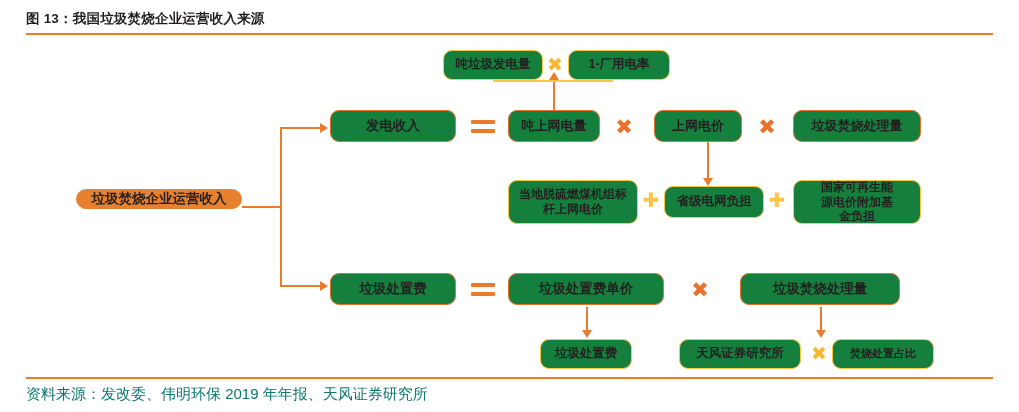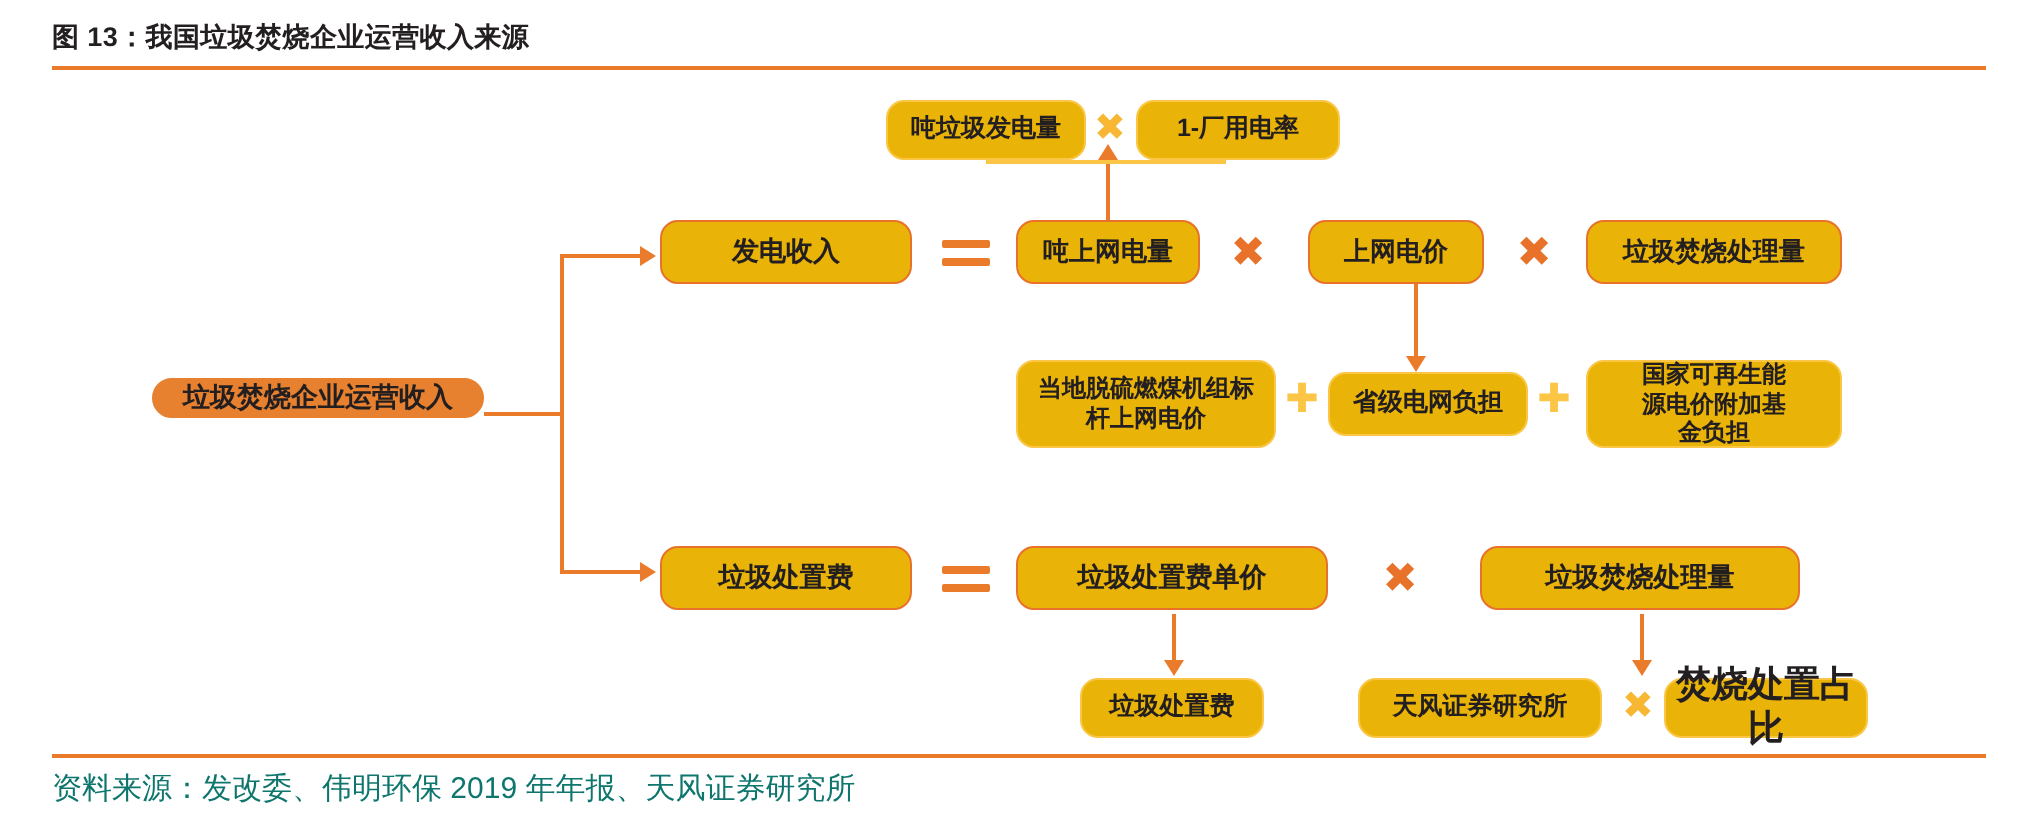--- a/index.html
+++ b/index.html
@@ -58,21 +58,21 @@
   }
 
   
   .box {
     position: absolute;
     box-sizing: border-box;
     display: flex;
     align-items: center;
     justify-content: center;
     text-align: center;
-    background: #eab308;
+    background: #15803d;
     border-radius: 9px;
     font-weight: bold;
     color: #231f20;
     line-height: 1.22;
     z-index: 5;
   }
   .box.orange {
     border: 1.6px solid #e8722a;
   }
   .box.yellow {
@@ -246,20 +246,20 @@
   <div class="box yellow" style="left:540px; top:339px; width:92px; height:30px; font-size:12.5px;">
     <span>垃圾处置费</span>
   </div>
 
   <div class="box yellow" style="left:679px; top:339px; width:122px; height:30px; font-size:12.5px;">
     <span>天风证券研究所</span>
   </div>
 
   <div class="op times-yellow" style="left:809px; top:344px; width:20px; font-size:19px;">✖</div>
 
-  <div class="box yellow" style="left:832px; top:339px; width:102px; height:30px; font-size:18px;">
+  <div class="box yellow" style="left:832px; top:339px; width:102px; height:30px; font-size:11px;">
     <span>焚烧处置占比</span>
   </div>
 
   <div id="footer-rule"></div>
   <div id="source">资料来源：发改委、伟明环保 2019 年年报、天风证券研究所</div>
 
 </div>
 
 </body></html>

